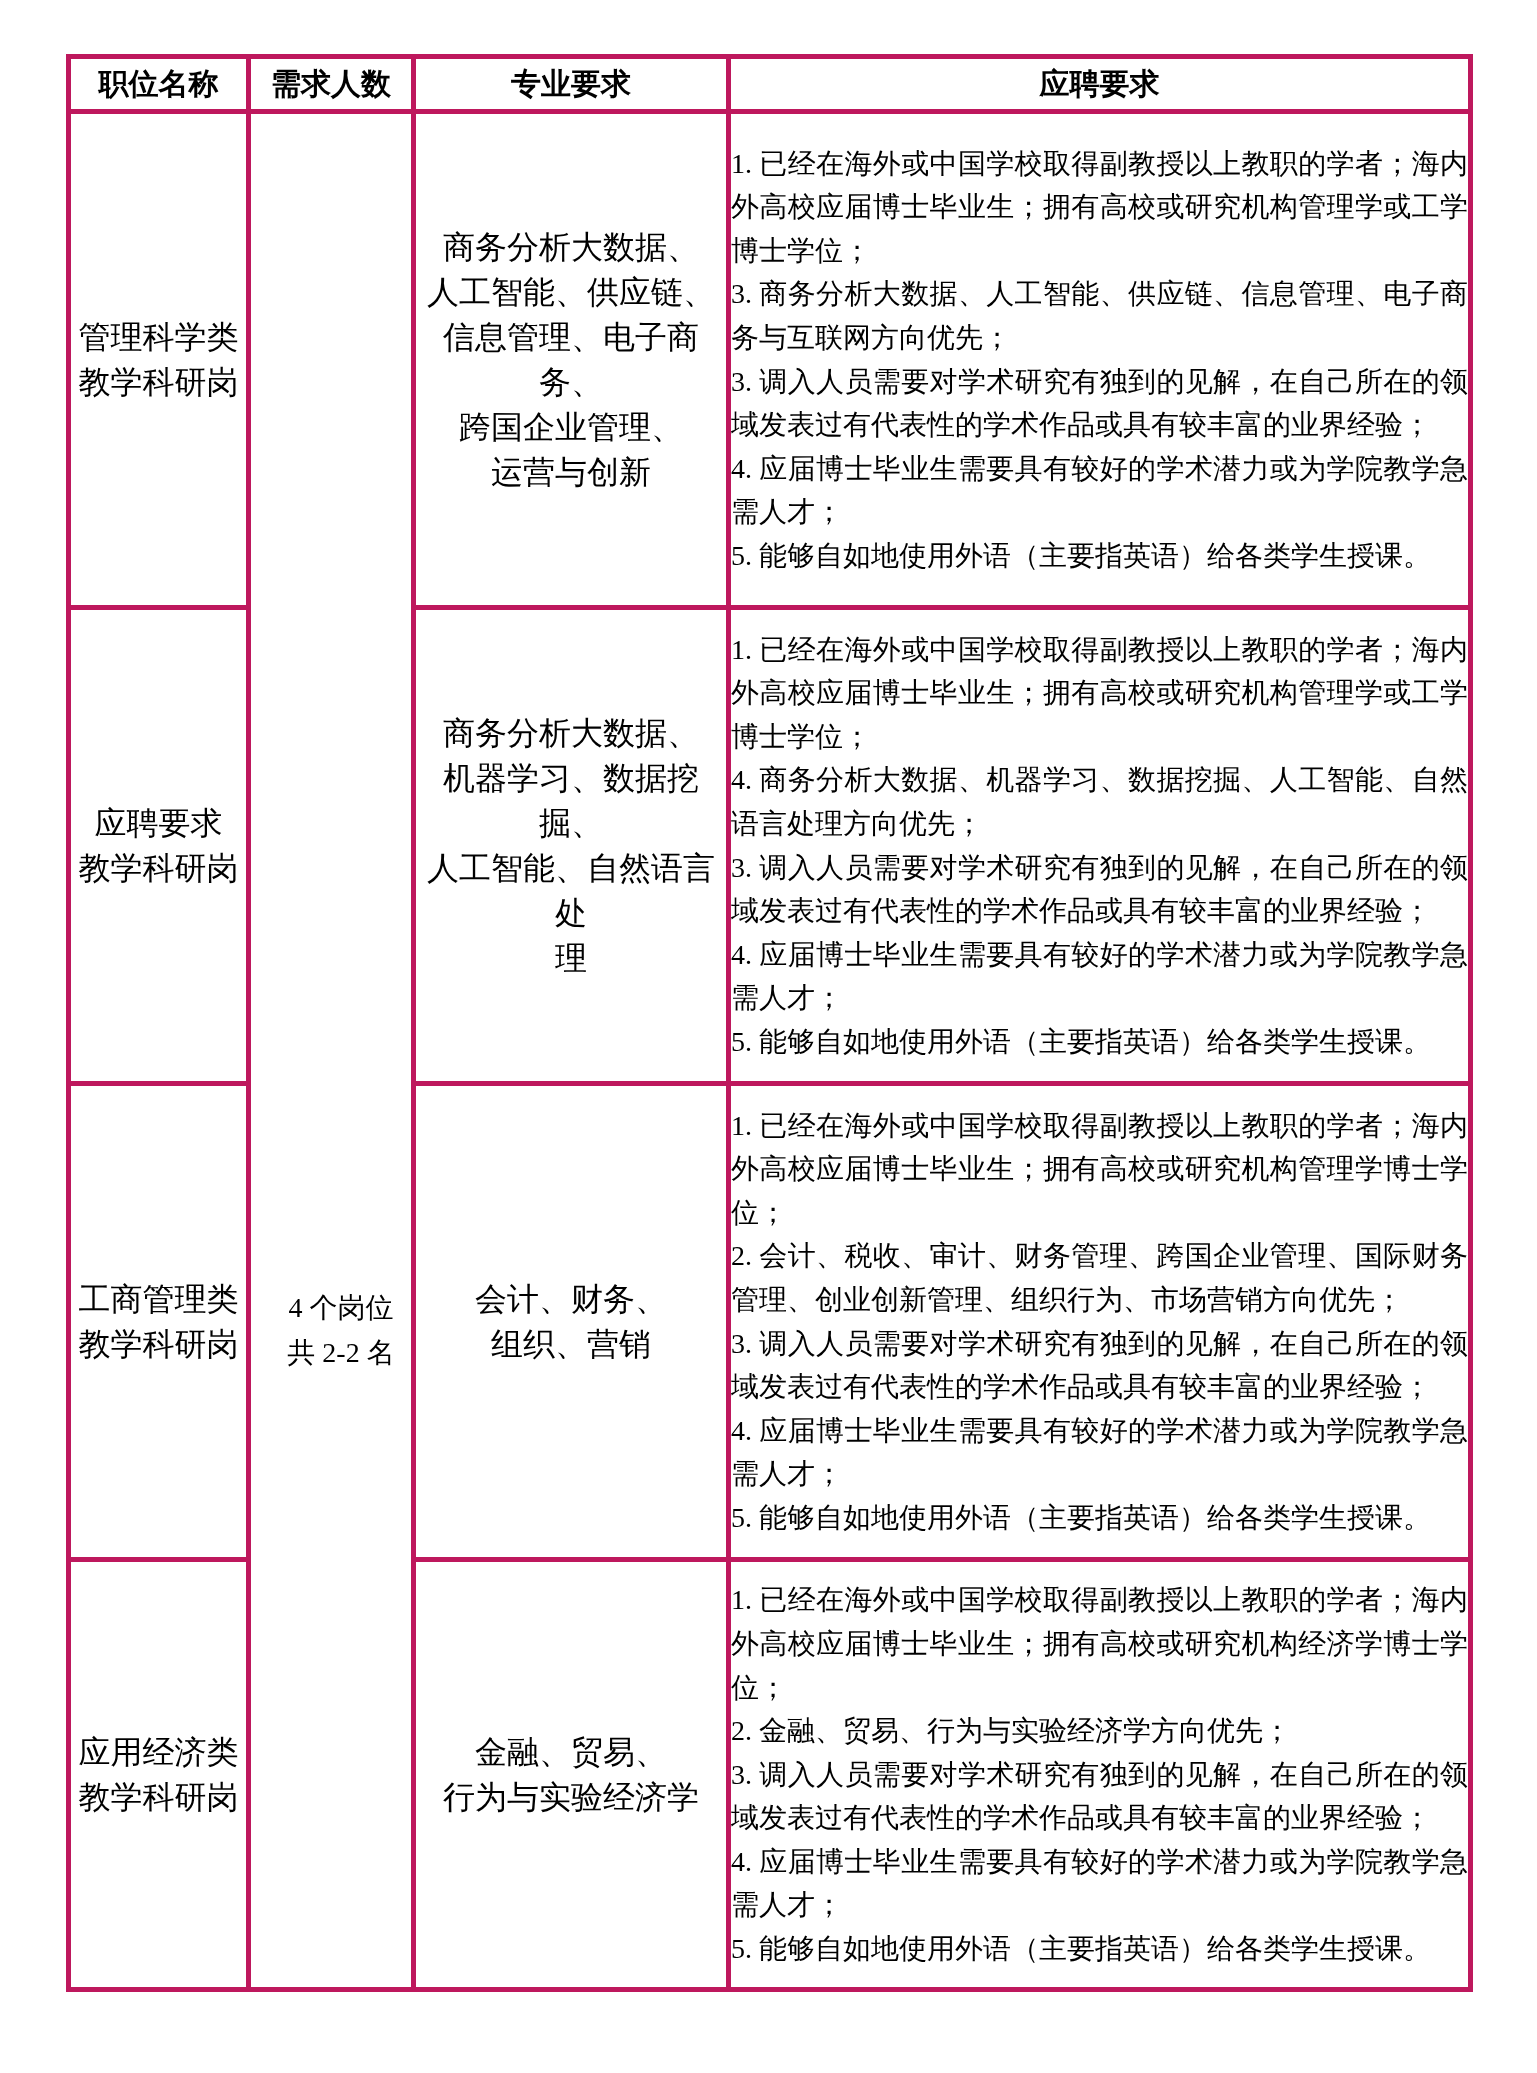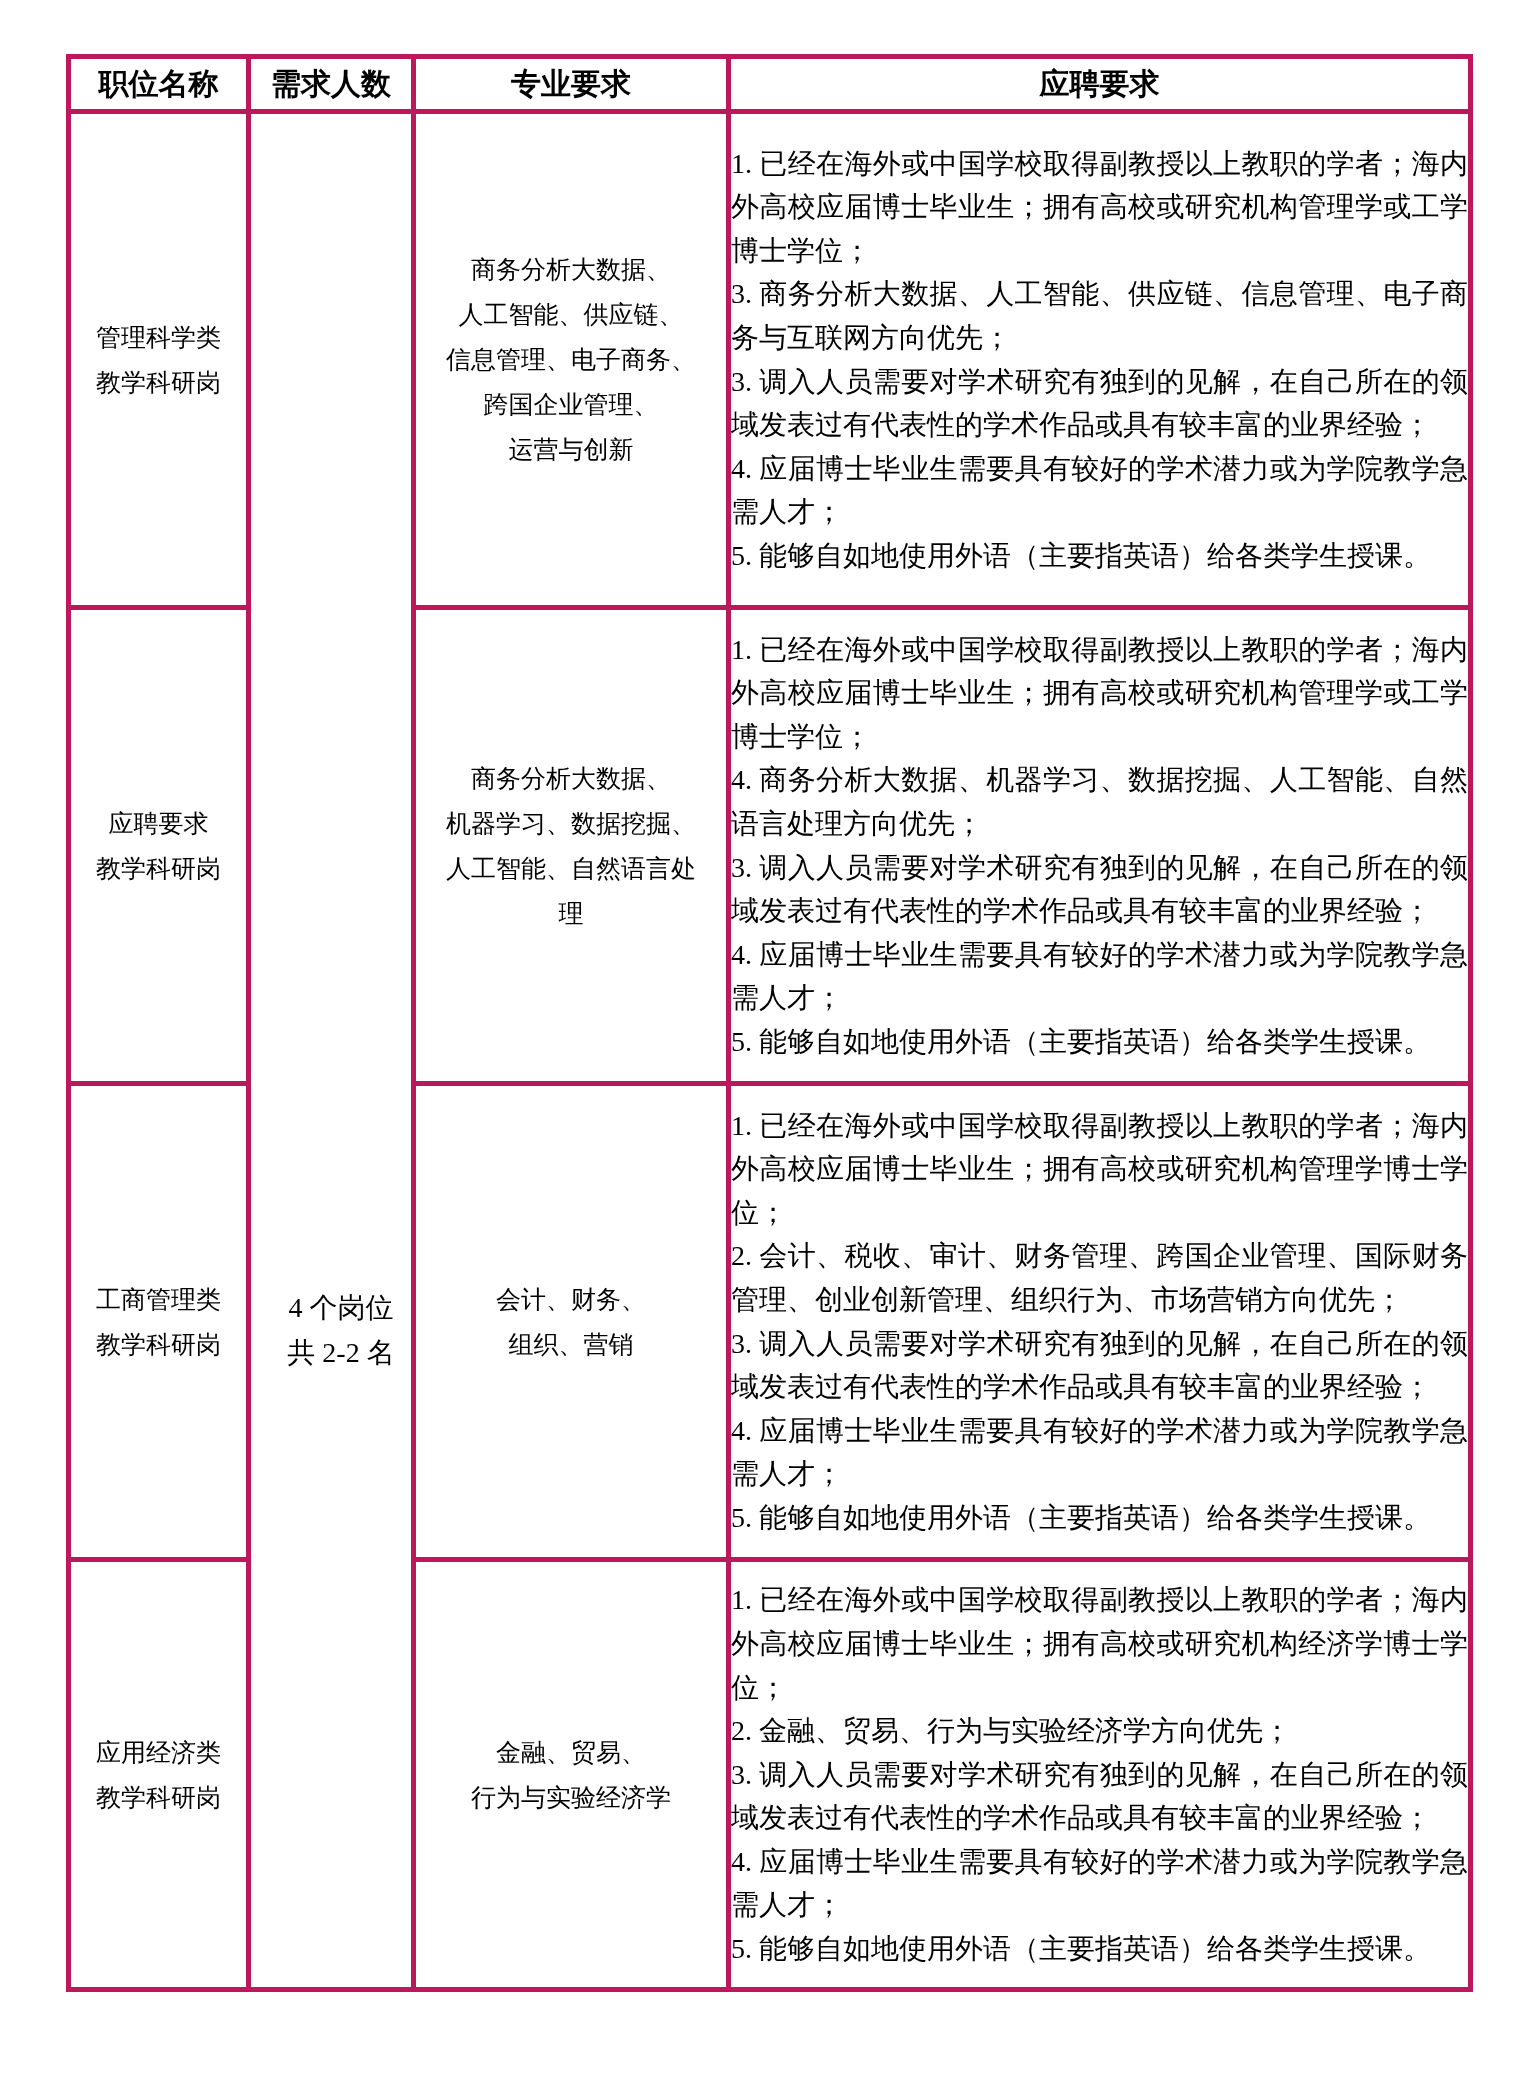--- a/index.html
+++ b/index.html
@@ -37,21 +37,21 @@
   .col-major    { width: 315px; }
   .col-req      { width: 742px; }
 
   tr.r1 { height: 496px; }
   tr.r2 { height: 476px; }
   tr.r3 { height: 476px; }
   tr.r4 { height: 430px; }
 
   .cell-position, .cell-major {
     text-align: center;
-    font-size: 25px;
+    font-size: 32px;
     line-height: 45px;
   }
   .cell-position span, .cell-major span { display: block; }
 
   .cell-demand {
     vertical-align: top;
     text-align: center;
     font-size: 28px;
     line-height: 45px;
   }

